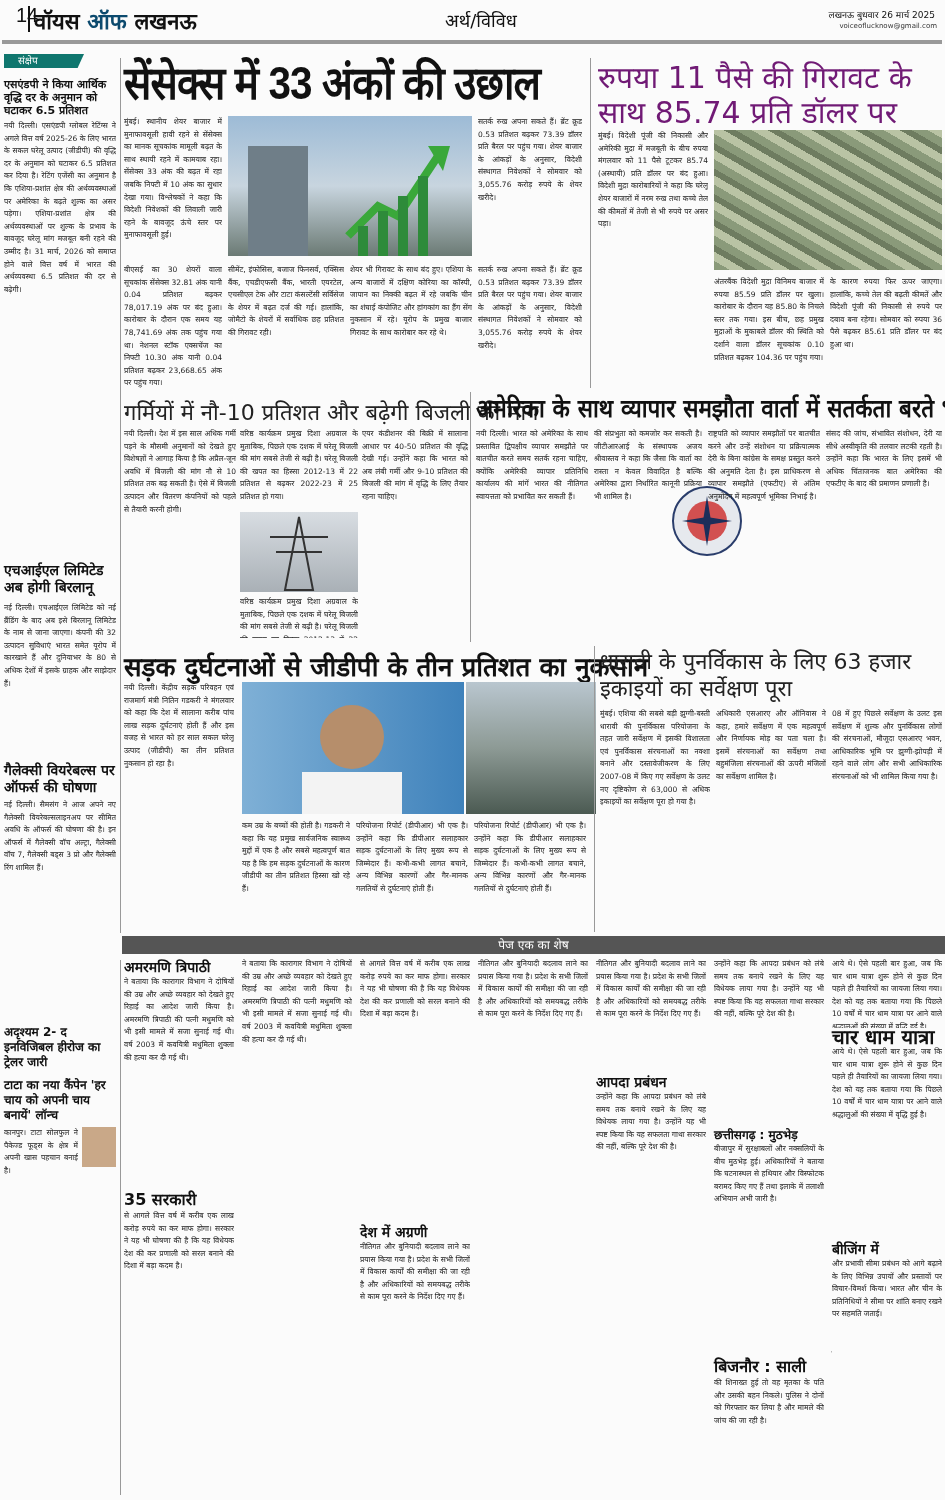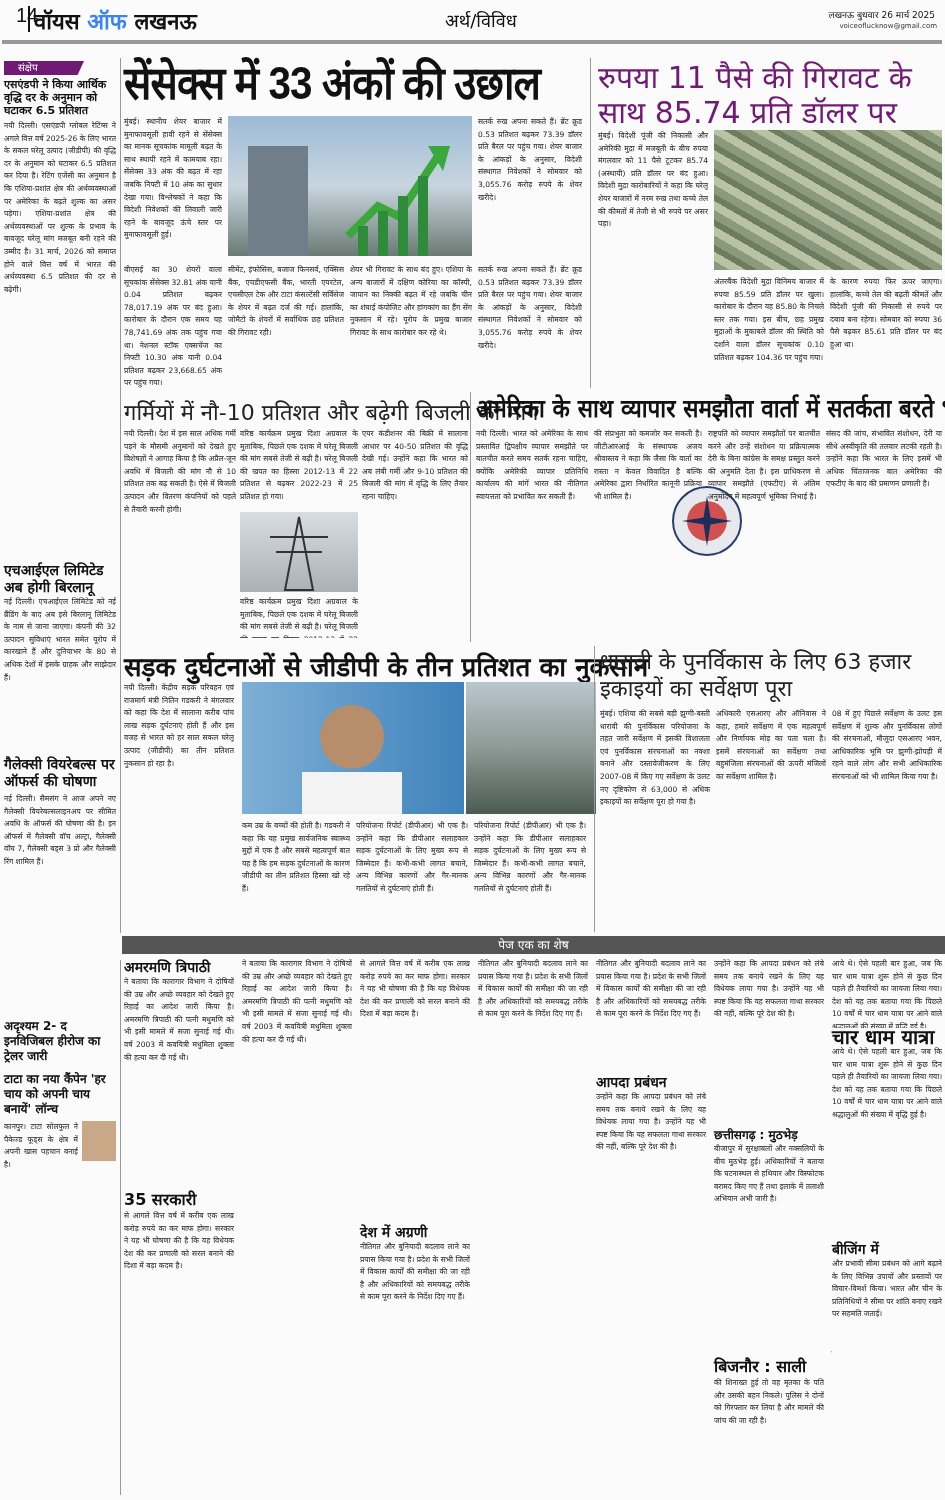--- a/index.html
+++ b/index.html
@@ -1,27 +1,27 @@
 <!DOCTYPE html>
 <html><head>
 <meta charset="utf-8">
 <style>
 *{box-sizing:border-box;margin:0;padding:0}
 body{width:945px;height:1500px;background:#fbfbfb;font-family:"DejaVu Sans",sans-serif;color:#111;overflow:hidden;position:relative}
 .abs{position:absolute}
 .hdr{left:0;top:0;width:945px;height:44px}
 .pgno{left:16px;top:4px;font-size:20px;font-weight:normal;font-family:"Liberation Sans",sans-serif}
 .mast{left:34px;top:5px;font-size:22px;font-weight:bold}
-.mast .b{color:#111}.mast .g{color:#3b82f6}
+.mast .b{color:#111}.mast .g{color:#0c4a6e}
 .sect{left:445px;top:8px;font-size:18px;font-weight:normal}
 .date{right:10px;top:8px;font-size:9px}
 .email{right:8px;top:22px;font-size:7px;color:#333}
 .rule{left:2px;top:40px;width:940px;height:4px;background:#999}
 .col{font-size:7.5px;line-height:12.6px;color:#222;overflow:hidden;text-align:justify}
-.sb-tag{left:4px;top:61px;width:80px;height:14px;background:#701a75;color:#fff;font-size:10px;padding-left:14px;line-height:14px;clip-path:polygon(0 0,100% 0,92% 100%,0 100%)}
+.sb-tag{left:4px;top:54px;width:80px;height:14px;background:#0f766e;color:#fff;font-size:10px;padding-left:14px;line-height:14px;clip-path:polygon(0 0,100% 0,92% 100%,0 100%)}
 .sb-head{font-size:11px;font-weight:bold;line-height:13px;color:#111}
 .big{font-weight:bold;color:#111;line-height:1}
 .vline{width:1px;background:#999}
 .img{background:#666;overflow:hidden}
 .band{left:122px;top:936px;width:823px;height:18px;background:#555;color:#fff;font-size:12px;text-align:center;line-height:18px}
 </style>
 </head>
 <body>
 
 <div class="abs hdr">
@@ -39,21 +39,21 @@
 </div>
 
 <div class="abs sb-tag">संक्षेप</div>
 <div class="abs vline" style="left:120px;top:58px;height:875px"></div>
 <div class="abs vline" style="left:120px;top:960px;height:535px"></div>
 
 <div class="abs" style="left:4px;top:78px;width:112px;height:1420px">
   <div class="sb-head">एसएंडपी ने किया आर्थिक वृद्धि दर के अनुमान को घटाकर 6.5 प्रतिशत</div>
   <div class="col" style="height:430px;margin-top:3px">नयी दिल्ली। एसएंडपी ग्लोबल रेटिंग्स ने अगले वित्त वर्ष 2025-26 के लिए भारत के सकल घरेलू उत्पाद (जीडीपी) की वृद्धि दर के अनुमान को घटाकर 6.5 प्रतिशत कर दिया है। रेटिंग एजेंसी का अनुमान है कि एशिया-प्रशांत क्षेत्र की अर्थव्यवस्थाओं पर अमेरिका के बढ़ते शुल्क का असर पड़ेगा। एशिया-प्रशांत क्षेत्र की अर्थव्यवस्थाओं पर शुल्क के प्रभाव के बावजूद घरेलू मांग मजबूत बनी रहने की उम्मीद है। 31 मार्च, 2026 को समाप्त होने वाले वित्त वर्ष में भारत की अर्थव्यवस्था 6.5 प्रतिशत की दर से बढ़ेगी।</div>
   <div class="sb-head" style="font-size:14px;line-height:17px;margin-top:12px">एचआईएल लिमिटेड अब होगी बिरलानू</div>
-  <div class="col" style="height:155px;margin-top:0">नई दिल्ली। एचआईएल लिमिटेड को नई ब्रैंडिंग के बाद अब इसे बिरलानू लिमिटेड के नाम से जाना जाएगा। कंपनी की 32 उत्पादन सुविधाएं भारत समेत यूरोप में कारखाने हैं और दुनियाभर के 80 से अधिक देशों में इसके ग्राहक और साझेदार हैं।</div>
+  <div class="col" style="height:155px;margin-top:6px">नई दिल्ली। एचआईएल लिमिटेड को नई ब्रैंडिंग के बाद अब इसे बिरलानू लिमिटेड के नाम से जाना जाएगा। कंपनी की 32 उत्पादन सुविधाएं भारत समेत यूरोप में कारखाने हैं और दुनियाभर के 80 से अधिक देशों में इसके ग्राहक और साझेदार हैं।</div>
   <div class="sb-head" style="font-size:14px;line-height:17px;margin-top:5px">गैलेक्सी वियरेबल्स पर ऑफर्स की घोषणा</div>
   <div class="col" style="height:220px;margin-top:3px">नई दिल्ली। सैमसंग ने आज अपने नए गैलेक्सी वियरेबल्सलाइनअप पर सीमित अवधि के ऑफर्स की घोषणा की है। इन ऑफर्स में गैलेक्सी वॉच अल्ट्रा, गैलेक्सी वॉच 7, गैलेक्सी बड्स 3 प्रो और गैलेक्सी रिंग शामिल हैं।</div>
   <div class="sb-head" style="font-size:12px;line-height:15px;margin-top:6px">अदृश्यम 2- द इनविजिबल हीरोज का ट्रेलर जारी</div>
   <div class="sb-head" style="font-size:12px;line-height:15px;margin-top:8px">टाटा का नया कैंपेन 'हर चाय को अपनी चाय बनायें' लॉन्च</div>
   <div style="display:flex;gap:4px;margin-top:4px">
     <div class="col" style="flex:1;height:150px">कानपुर। टाटा सोलफुल ने पैकेज्ड फूड्स के क्षेत्र में अपनी खास पहचान बनाई है।</div>
     <div class="img" style="width:34px;height:40px;background:#c9a888"></div>
   </div>
 </div>
 

